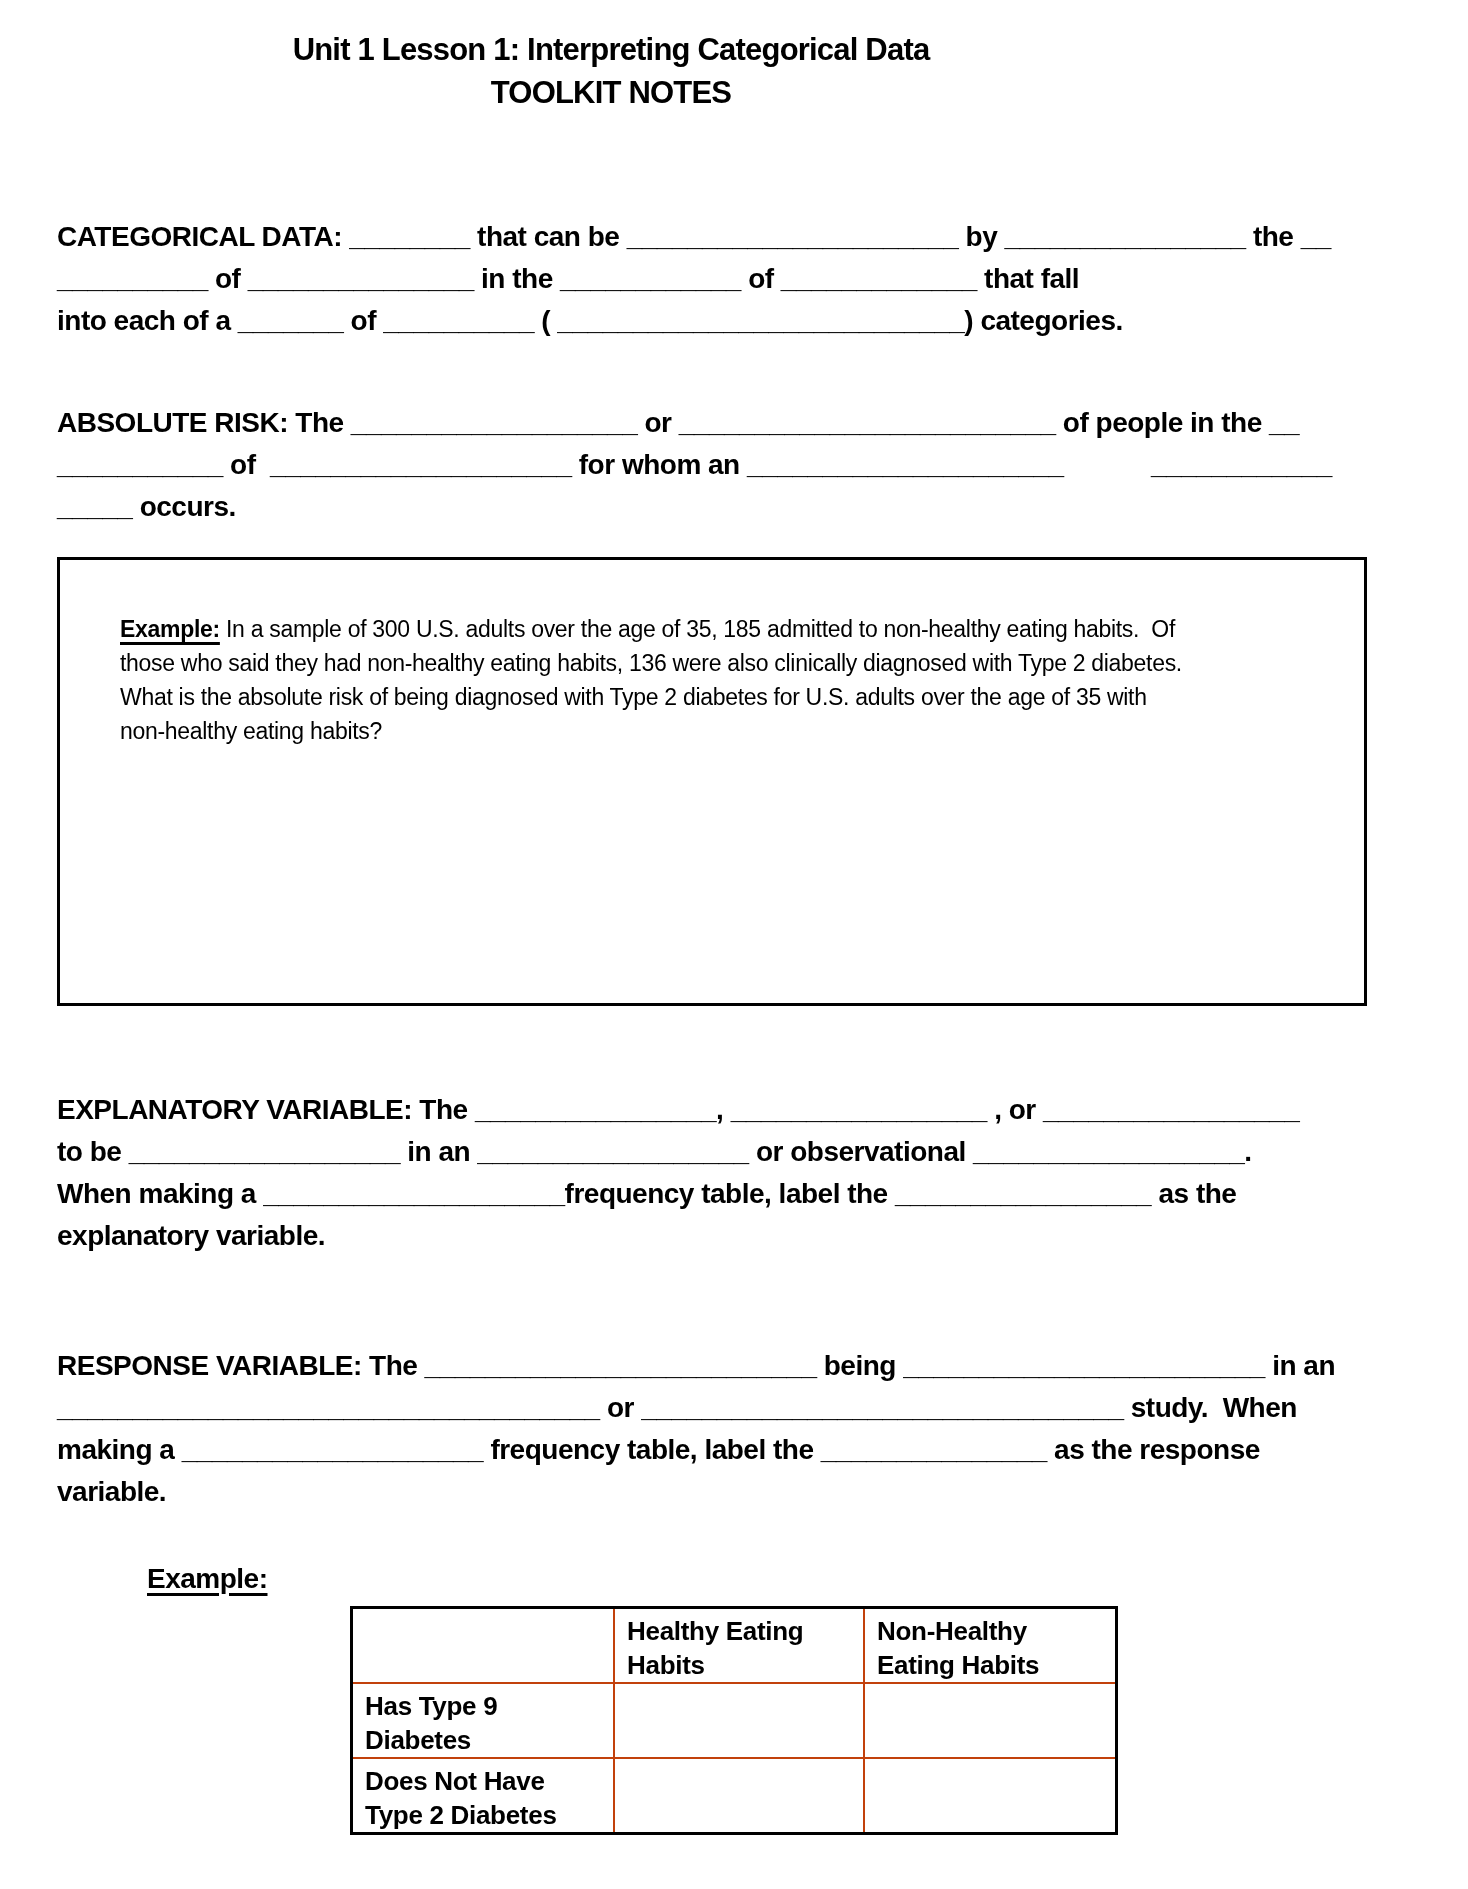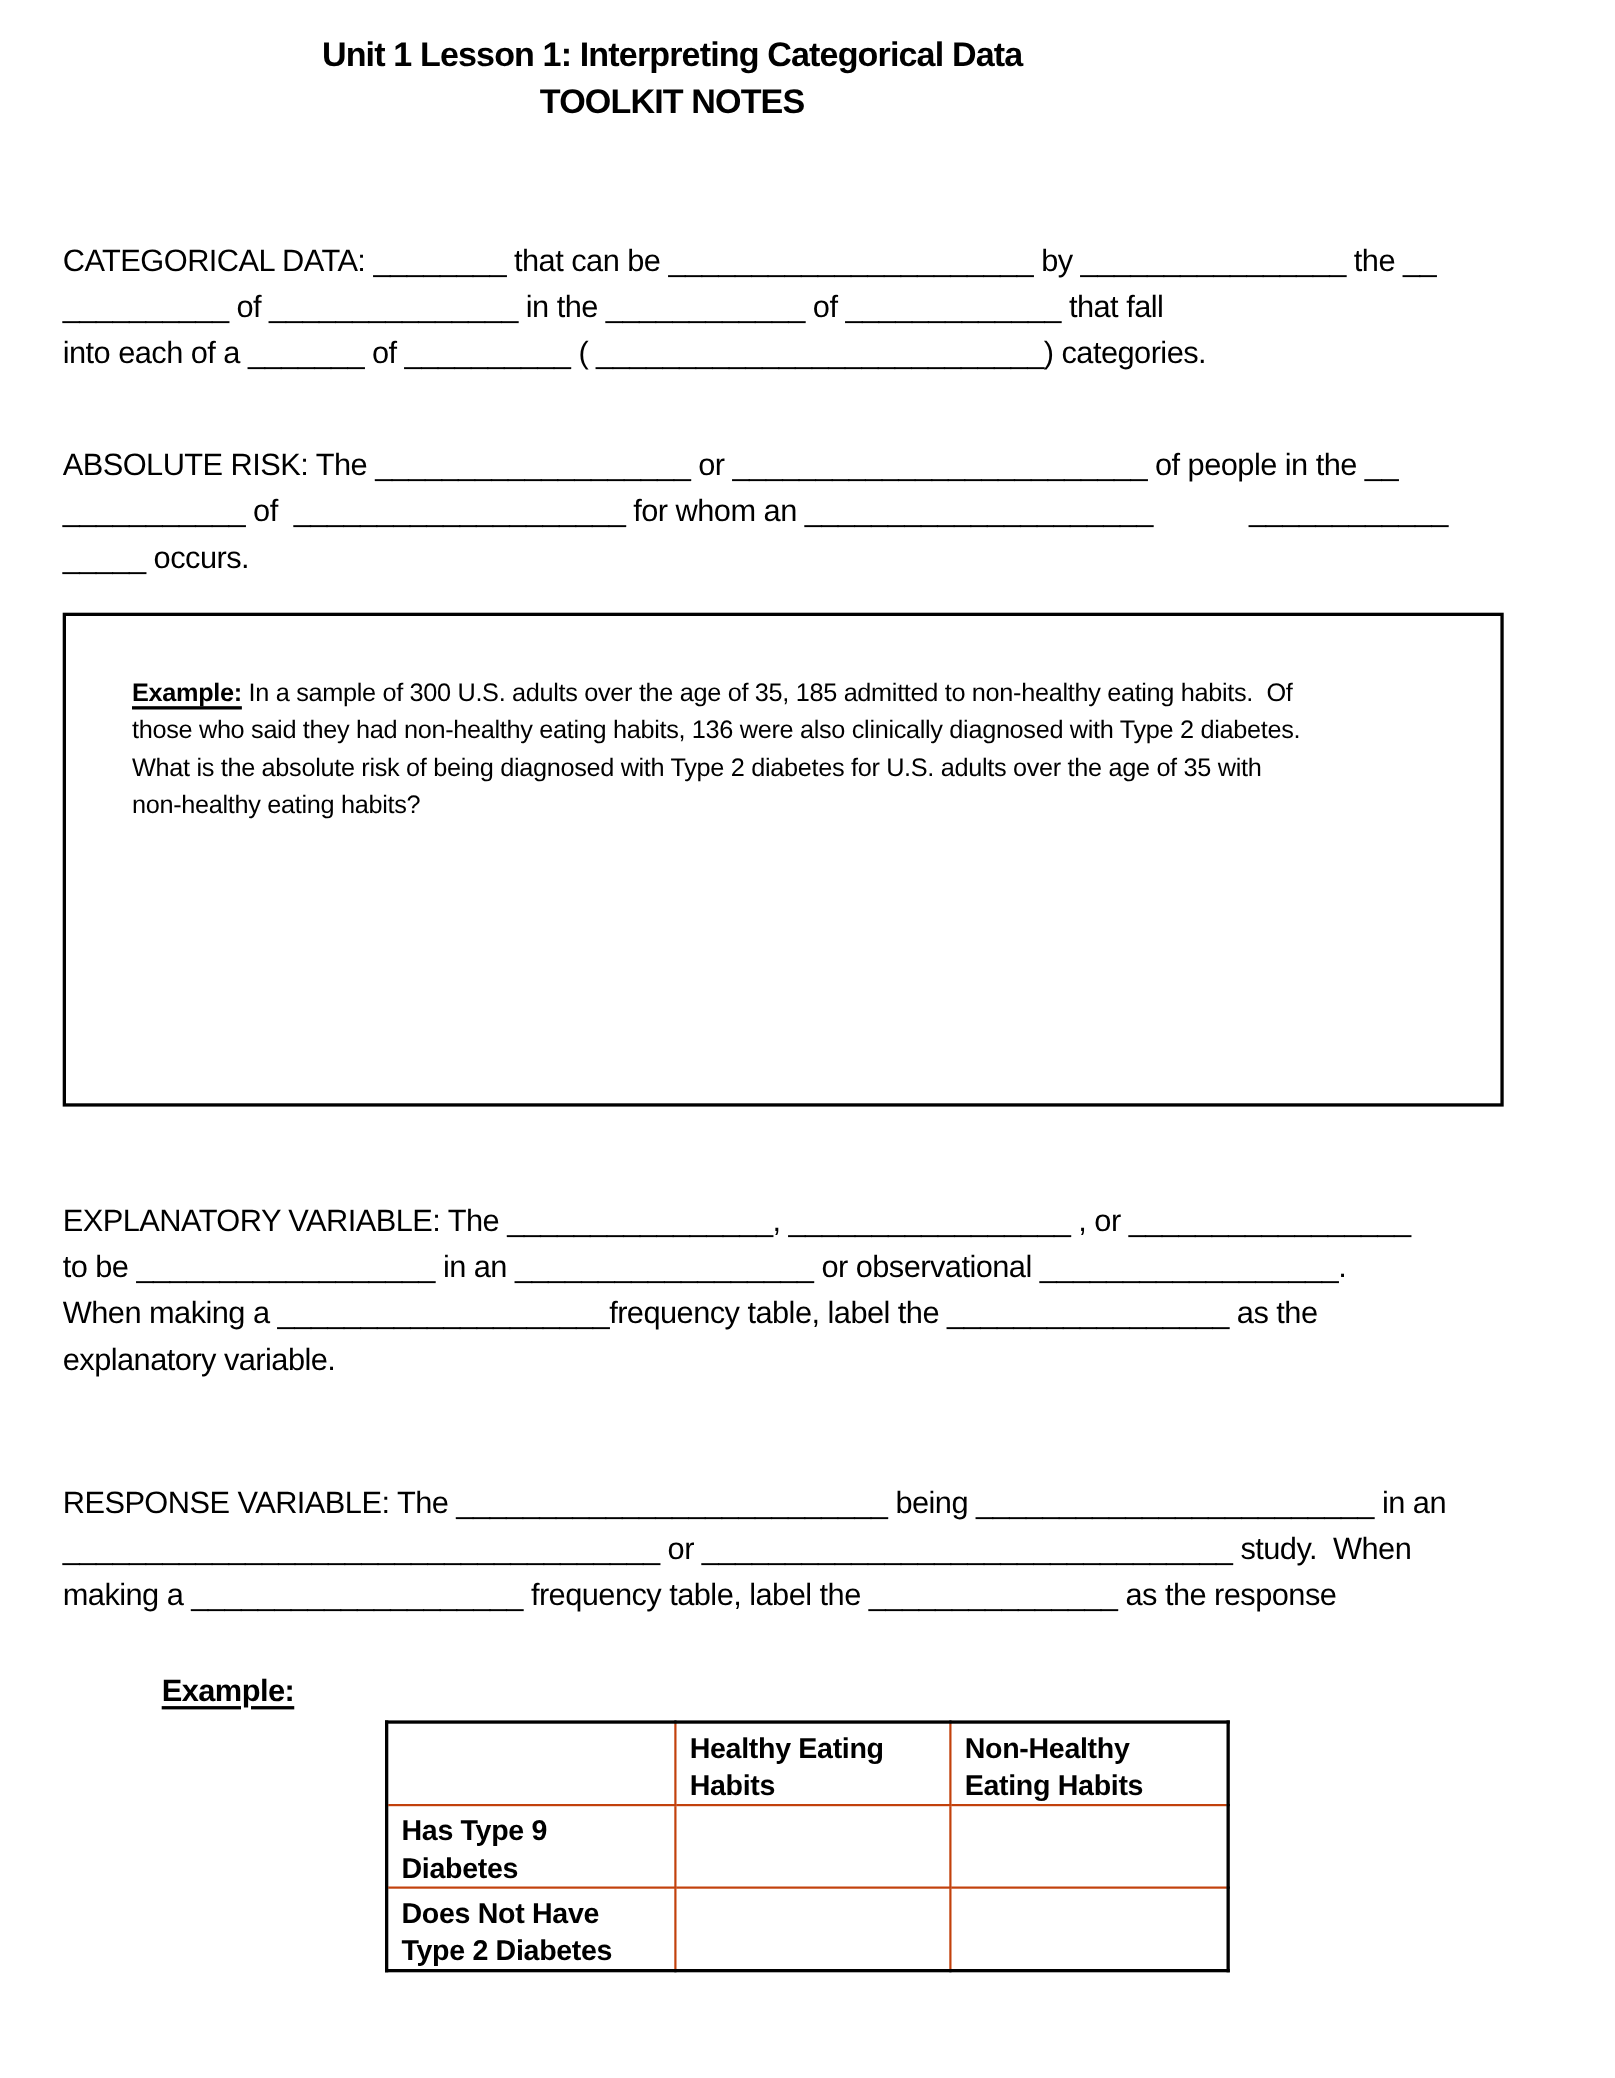--- a/index.html
+++ b/index.html
@@ -30,21 +30,21 @@
     font-size: 31px;
     font-weight: 700;
     letter-spacing: -0.8px;
     line-height: 43px;
     white-space: pre;
   }
   
   .wsection { margin: 0; }
   .wline {
     font-size: 28px;
-    font-weight: 400;
+    font-weight: 700;
     letter-spacing: -0.5px;
     line-height: 42px;
     white-space: pre;
   }
   .mt-p1   { margin-top: 102px; }
   .mt-ar   { margin-top: 60px; }
   .mt-box  { margin-top: 29px; }
   .mt-expl { margin-top: 83px; }
   .mt-resp { margin-top: 88px; }
   
@@ -134,20 +134,21 @@
     <div class="wline">EXPLANATORY VARIABLE: The ________________, _________________ , or _________________</div>
     <div class="wline">to be __________________ in an __________________ or observational __________________.</div>
     <div class="wline">When making a ____________________frequency table, label the _________________ as the</div>
     <div class="wline">explanatory variable.</div>
   </div>
 
   <div class="wsection mt-resp">
     <div class="wline">RESPONSE VARIABLE: The __________________________ being ________________________ in an</div>
     <div class="wline">____________________________________ or ________________________________ study.  When</div>
     <div class="wline">making a ____________________ frequency table, label the _______________ as the response</div>
+    <div class="wline">variable.</div>
   </div>
 
   <span class="example2-label ex-label">Example:</span>
 
   <table class="twoway">
     <tbody>
       <tr class="hdr-row">
         <td class="col0"></td>
         <td class="col1">Healthy Eating Habits</td>
         <td class="col2">Non-Healthy Eating Habits</td>

